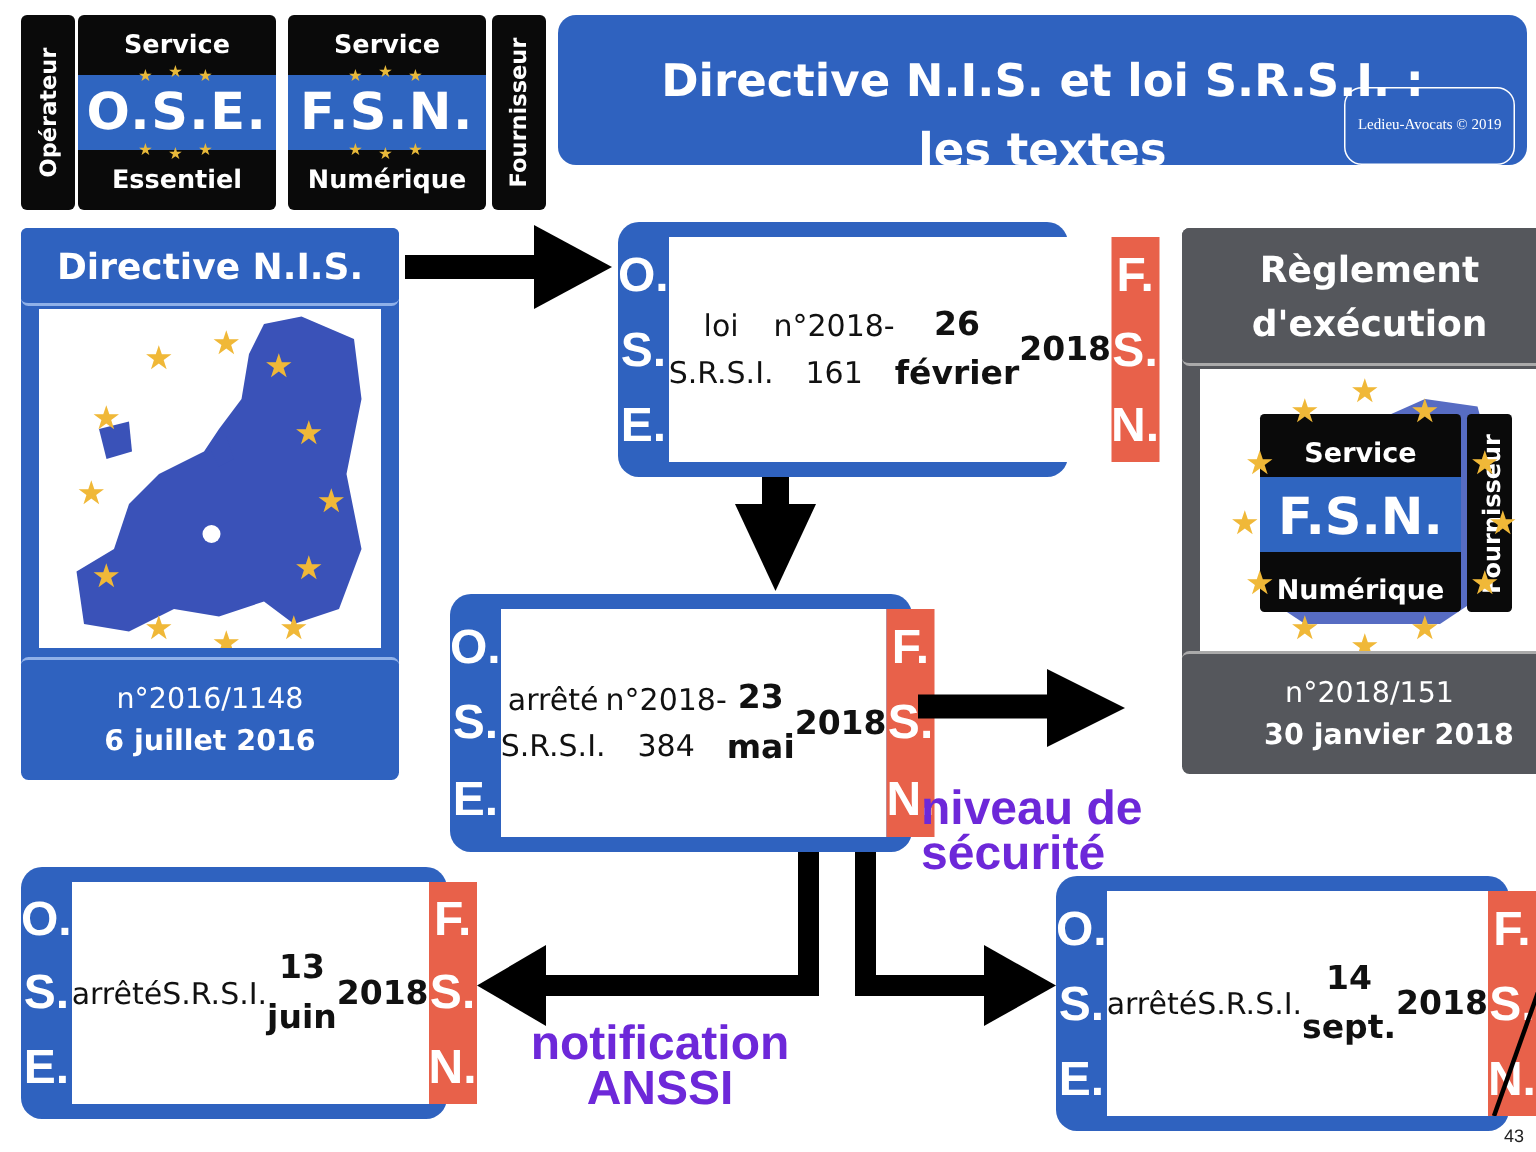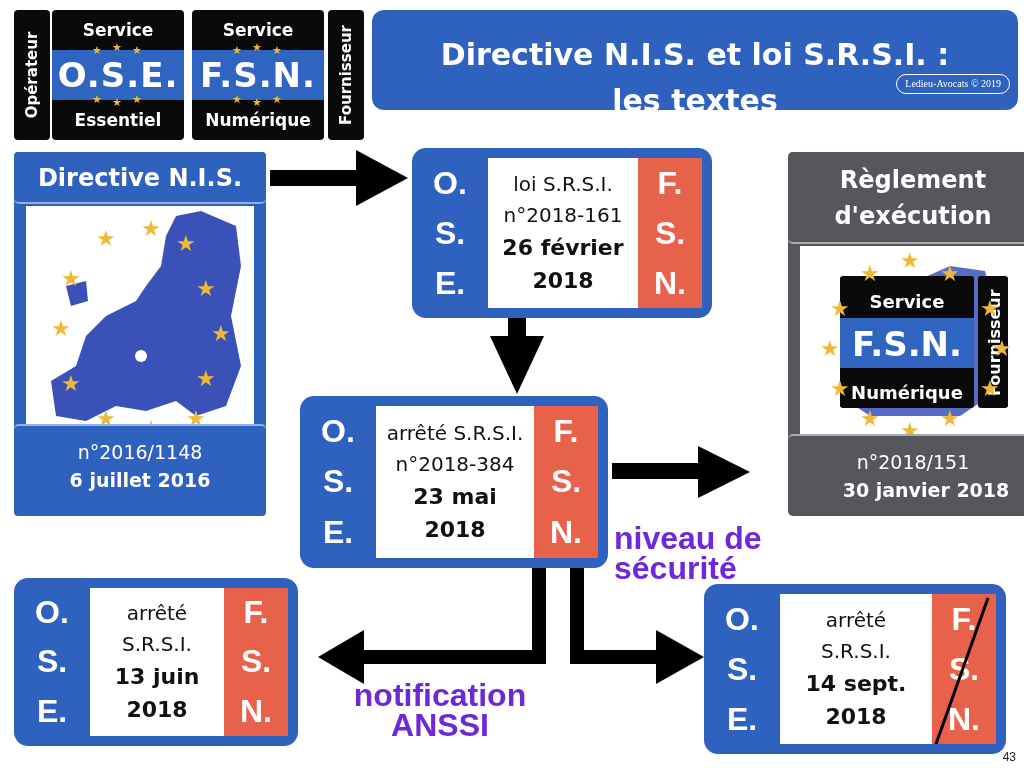--- a/index.html
+++ b/index.html
@@ -9,26 +9,26 @@
   
   .vtab { background: #0a0a0a; border-radius: 4px; color: #fff; font-weight: bold; font-size: 15px; display: flex; align-items: center; justify-content: center; }
   .vtab span { transform: rotate(-90deg); white-space: nowrap; display: block; }
   .badge { background: #0a0a0a; border-radius: 4px; overflow: hidden; }
   .badge .top, .badge .bot { height: 40px; color: #fff; font-weight: bold; font-size: 17px; display: flex; align-items: center; justify-content: center; }
   .badge .mid { height: 50px; background: #2f65c0; color: #fff; font-weight: bold; font-size: 34px; display: flex; align-items: center; justify-content: center; letter-spacing: 1px; position: relative; }
   .star { color: #e8b93a; position: absolute; font-size: 11px; line-height: 1; }
 
   
   .title-box { background: #2f62bf; border-radius: 12px; color: #fff; text-align: center; font-weight: bold; font-size: 30px; line-height: 46px; padding-top: 22px; }
-  .copyright { position: absolute; right: 8px; bottom: 16px; border: 1.5px solid #fff; border-radius: 12px; font-size: 10px; padding: 2px 8px; font-family: "Liberation Serif", serif; font-weight: normal; line-height: 14px; }
+  .copyright { position: absolute; right: 8px; bottom: 0; border: 1.5px solid #fff; border-radius: 12px; font-size: 10px; padding: 18px 8px; font-family: "Liberation Serif", serif; font-weight: normal; line-height: 14px; }
 
   
   .osebox { background: #2f62bf; border-radius: 14px; display: flex; padding: 10px 10px 10px 0; }
   .osebox .left { width: 76px; display: flex; flex-direction: column; justify-content: space-around; align-items: center; color: #fff; font-weight: 900; font-family: "Liberation Sans", sans-serif; font-size: 32px; }
-  .osebox .center { background: #fff; flex: 1; display: flex; flex-direction: column; justify-content: center; align-items: center; text-align: center; color: #111; }
+  .osebox .center { background: #fff; flex: 1; display: flex; flex-direction: row; justify-content: center; align-items: center; text-align: center; color: #111; }
   .osebox .right { width: 64px; background: #e8614a; display: flex; flex-direction: column; justify-content: space-around; align-items: center; color: #fff; font-weight: 900; font-family: "Liberation Sans", sans-serif; font-size: 32px; position: relative; }
   .center .l1 { font-size: 20px; line-height: 31px; }
   .center .l3 { font-size: 22px; font-weight: bold; line-height: 33px; }
 
   .arrow-line { background: #000; position: absolute; }
   .bigtext { position: absolute; font-family: "Liberation Sans", sans-serif; font-weight: 900; font-size: 32px; line-height: 30px; color: #6d28d9; }
   .pagenum { position: absolute; right: 8px; bottom: 4px; font-size: 12px; color: #222; font-family: "Liberation Sans", sans-serif; }
 </style>
 </head>
 <body>
@@ -92,21 +92,21 @@
         <text x="25" y="130">★</text>
         <text x="185" y="135">★</text>
         <text x="35" y="185">★</text>
         <text x="170" y="180">★</text>
         <text x="70" y="220">★</text>
         <text x="115" y="230">★</text>
         <text x="160" y="220">★</text>
       </g>
     </svg>
   </div>
-  <div class="abs" style="left:0;top:272px;width:252px;height:82px;background:#2f62bf;border-radius:5px;border-top:2px solid #8fb0e8;color:#fff;text-align:center;padding-top:12px;">
+  <div class="abs" style="left:0;top:286px;width:252px;height:82px;background:#2f62bf;border-radius:5px;border-top:2px solid #8fb0e8;color:#fff;text-align:center;padding-top:12px;">
     <div style="font-size:19px;line-height:28px;">n°2016/1148</div>
     <div style="font-size:19px;font-weight:bold;line-height:28px;">6 juillet 2016</div>
   </div>
 </div>
 
 <div class="arrow-line" style="left:270px; top:170px; width:90px; height:16px;"></div>
 <svg class="abs" style="left:356px; top:150px;" width="52" height="56">
     <polygon points="0,0 52,28 0,56" fill="#000"></polygon>
   </svg>
 

